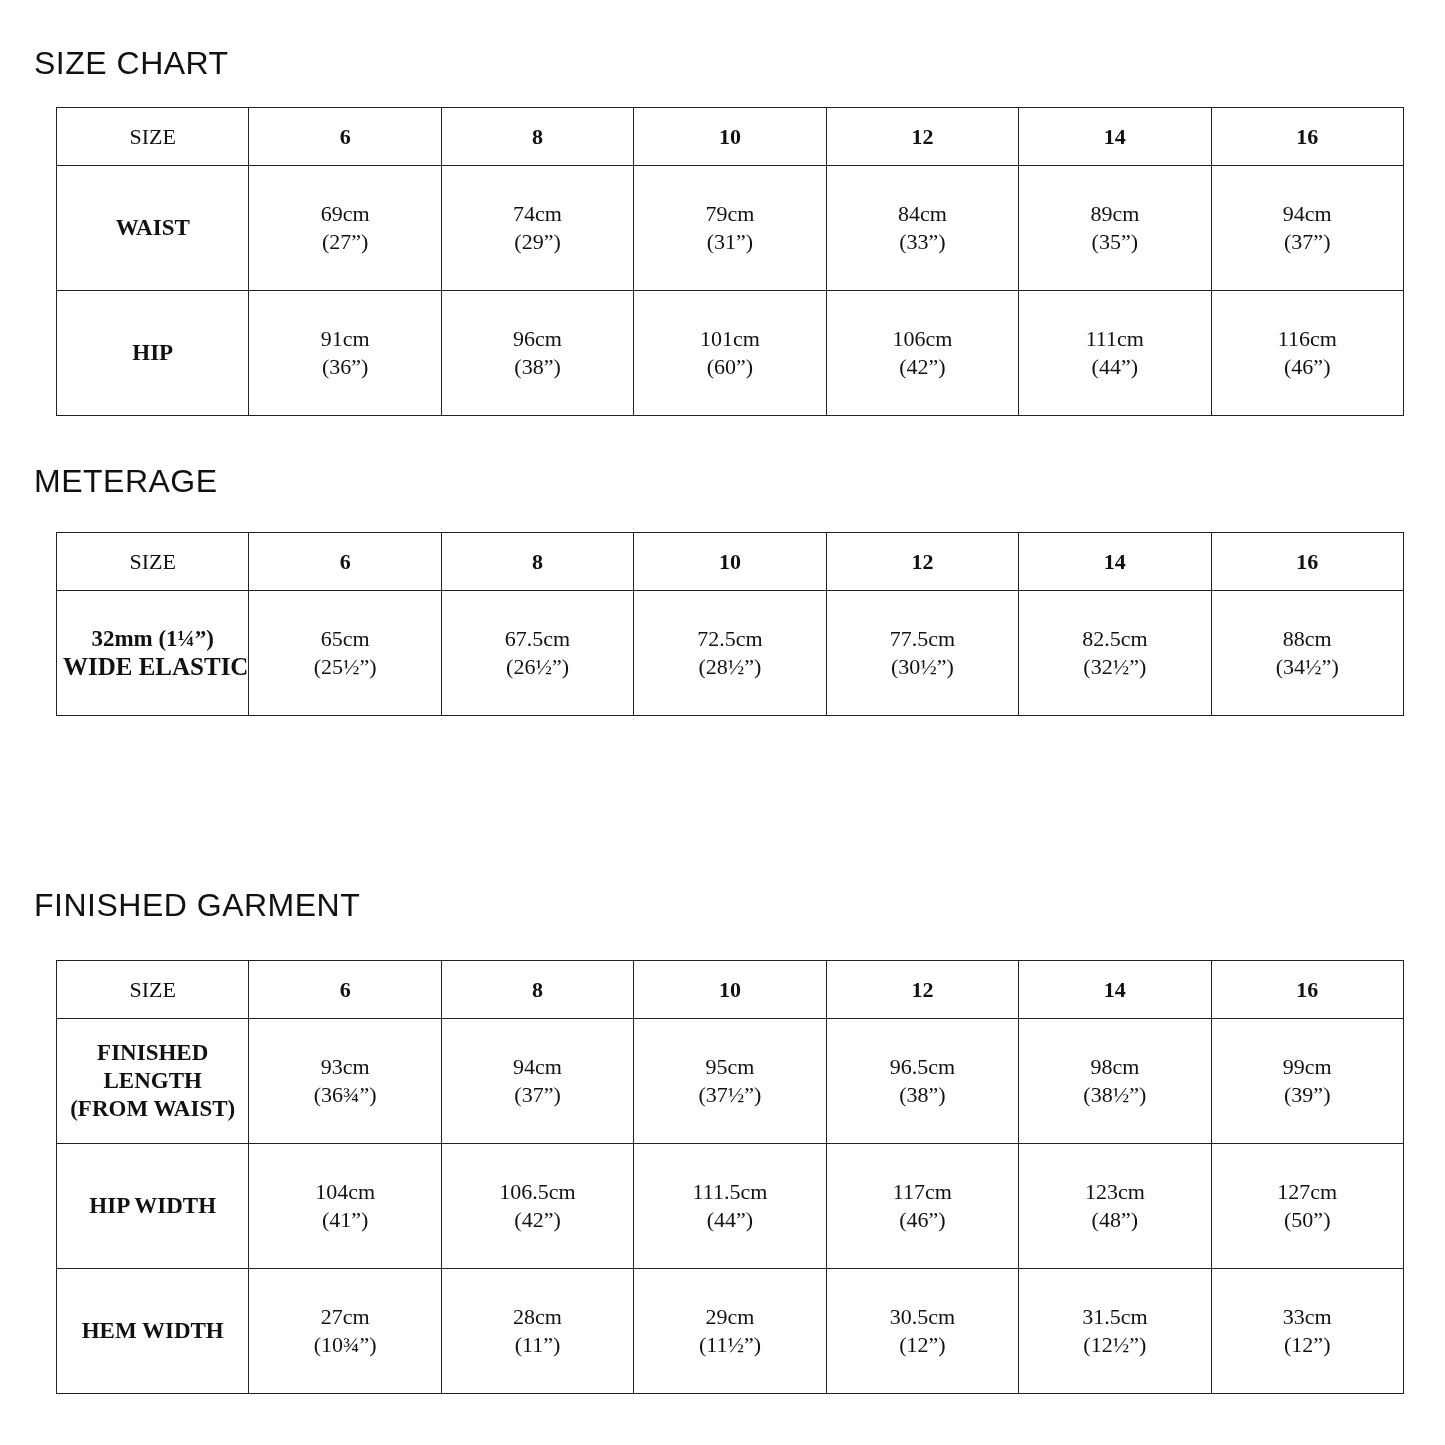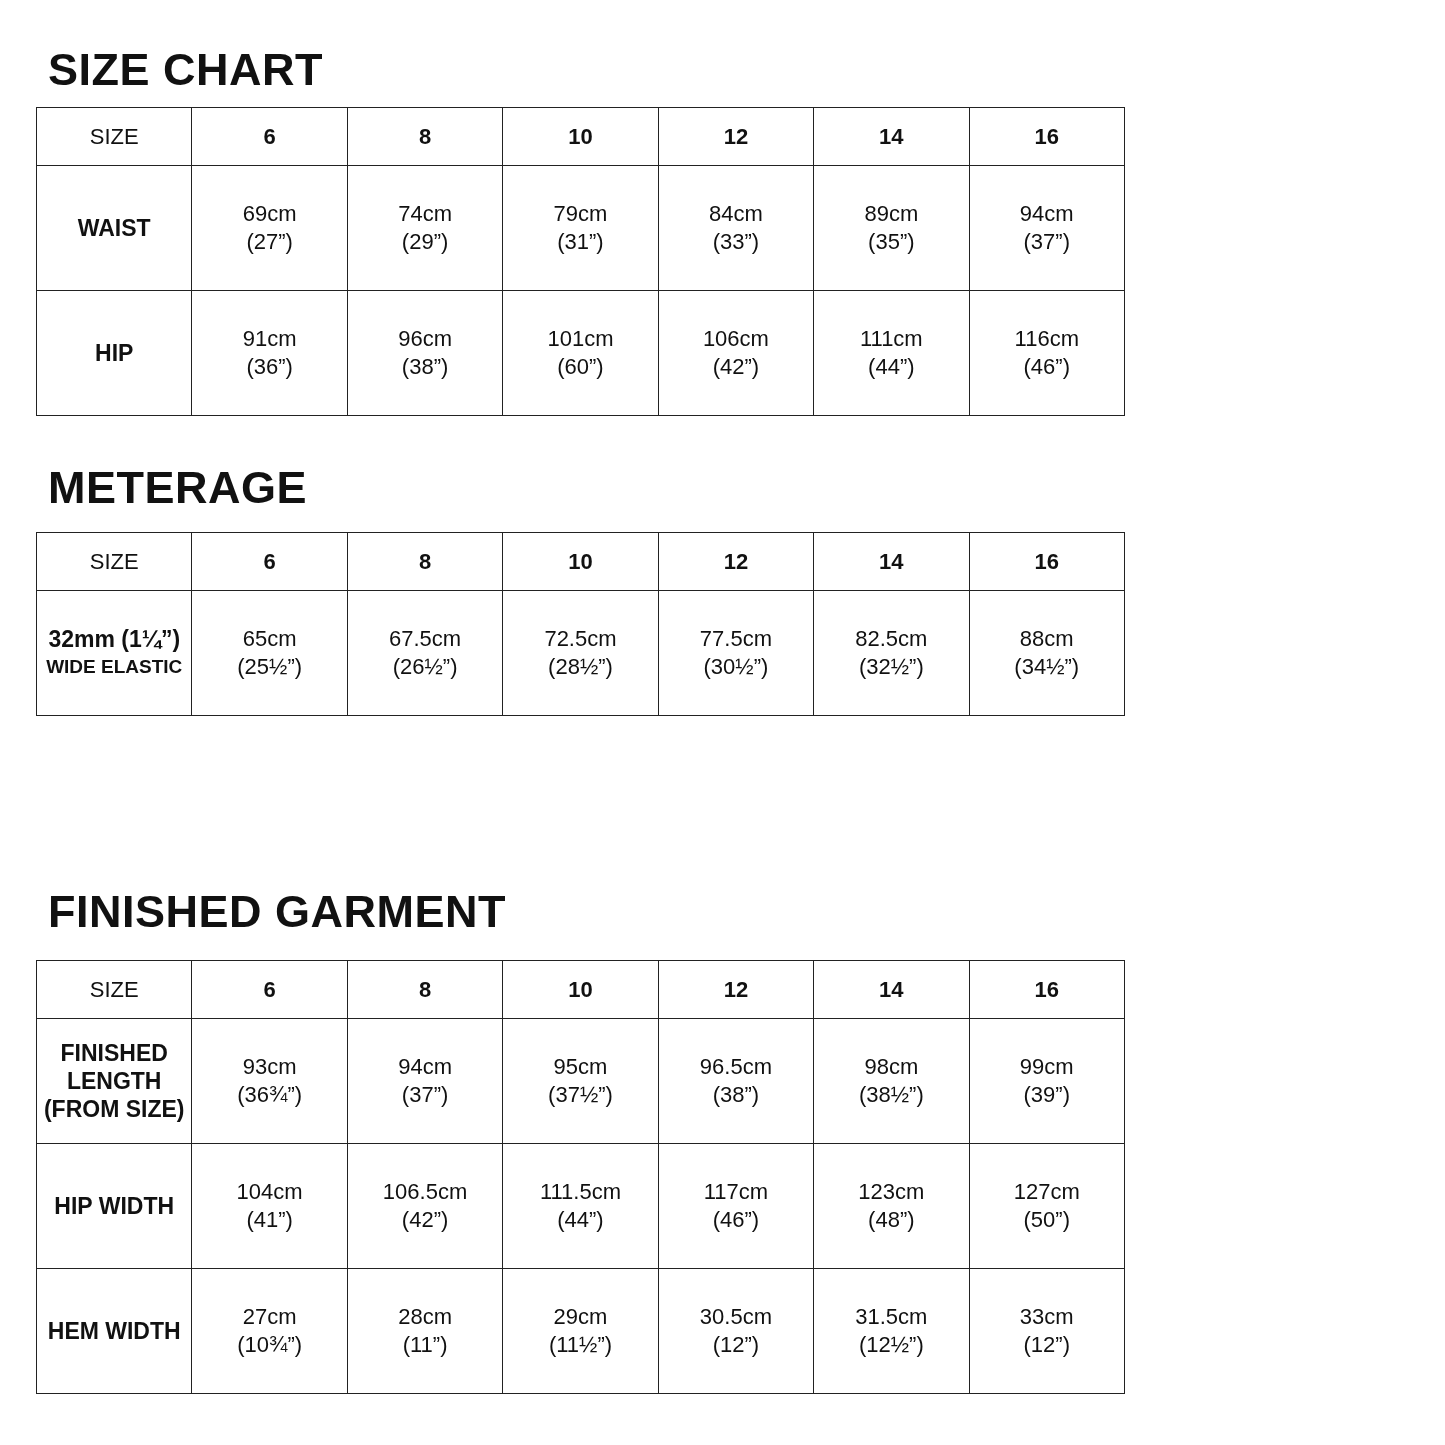--- a/index.html
+++ b/index.html
@@ -1,24 +1,24 @@
 <!DOCTYPE html>
 <html><head>
 <meta charset="utf-8">
 <style>
   html, body { margin:0; padding:0; background:#fff; }
   body { width:1445px; height:1445px; position:relative; font-family:"Liberation Sans", sans-serif; color:#111; }
-  .section-title { position:absolute; left:48px; font-size:45px; font-weight:700; letter-spacing:0.5px; margin:0; line-height:1; }
-  table.grid { position:absolute; left:36px; width:1089px; border-collapse:collapse; table-layout:fixed; }
+  .section-title { position:absolute; left:34px; font-size:32px; font-weight:400; letter-spacing:0.5px; margin:0; line-height:1; }
+  table.grid { position:absolute; left:56px; width:1348px; border-collapse:collapse; table-layout:fixed;font-family:Liberation Serif, serif; }
   table.grid td { border:1.5px solid #222; text-align:center; vertical-align:middle; font-size:22px; line-height:28px; padding:0; }
   table.grid tr.head td { height:57px; font-weight:700; font-size:22px; }
   table.grid tr.head td.label { font-weight:400; }
   table.grid tr.body td { height:124px; }
   table.grid td.label { font-weight:700; font-size:23px; }
-  .small-label { font-size:19px; line-height:28px; }
+  .small-label { font-size:25px; line-height:28px;text-align:right; }
   .val-line { display:block; }
 </style>
 </head>
 <body>
 
 <h1 class="section-title" style="top:47px;">SIZE CHART</h1>
 <table class="grid" style="top:107px;">
   <tbody>
       <tr class="head">
     <td class="label">SIZE</td>
@@ -140,21 +140,21 @@
     <td>8</td>
     <td>10</td>
     <td>12</td>
     <td>14</td>
     <td>16</td>
   </tr>
   <tr class="body">
     <td class="label small-label">
           <span class="val-line">FINISHED</span>
           <span class="val-line">LENGTH</span>
-          <span class="val-line">(FROM SIZE)</span>
+          <span class="val-line">(FROM WAIST)</span>
         </td>
     <td>
           <span class="val-line">93cm</span>
           <span class="val-line">(36¾”)</span>
         </td>
     <td>
           <span class="val-line">94cm</span>
           <span class="val-line">(37”)</span>
         </td>
     <td>

